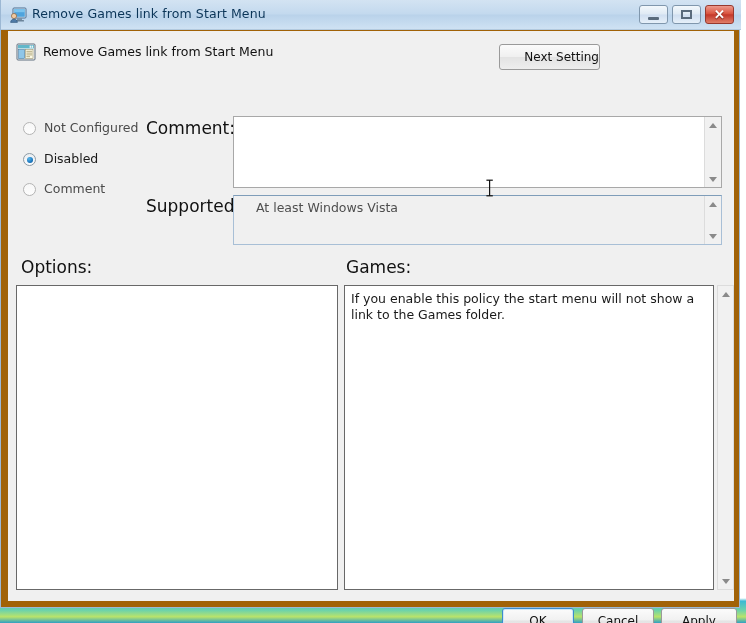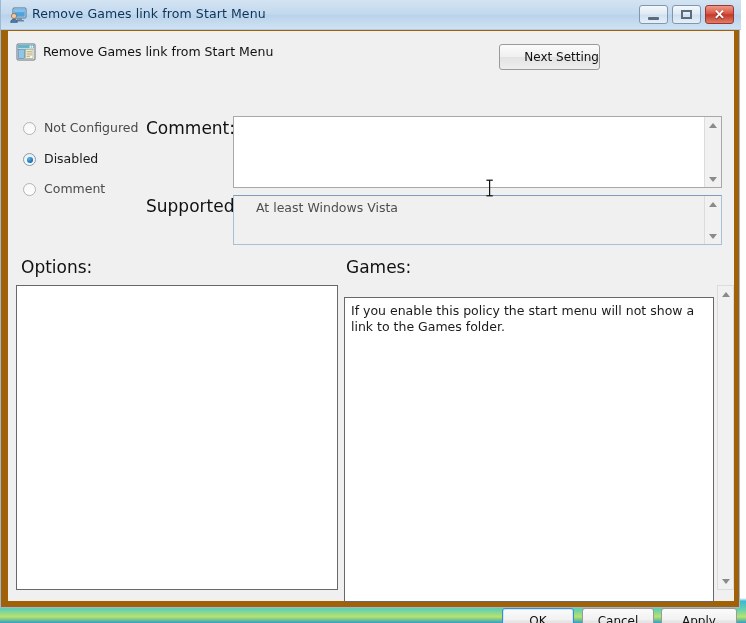--- a/index.html
+++ b/index.html
@@ -245,21 +245,20 @@
     box-sizing: border-box;
   }
   #help-panel {
     position: absolute;
     left: 336px; top: 254px;
     width: 370px; height: 305px;
     background: #ffffff;
     border: 1px solid #686868;
     box-sizing: border-box;
     overflow: hidden;
-    margin-top: 12px;
   }
   .help-para {
     position: relative;
     margin: 0 8px 0 6px;
     font-size: 12.5px;
     color: #1a1a1a;
     line-height: 15.5px;
   }
   #help-p1 { padding-top: 5px; }
   #help-p2 { padding-top: 15px; }

